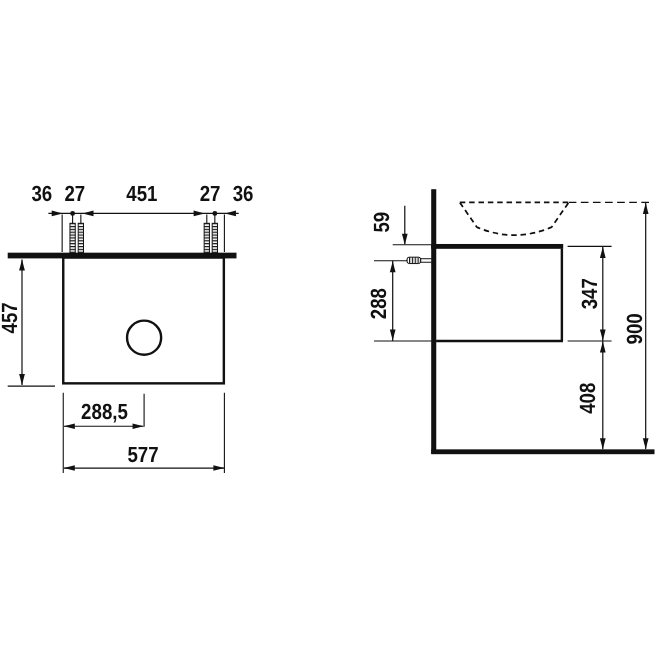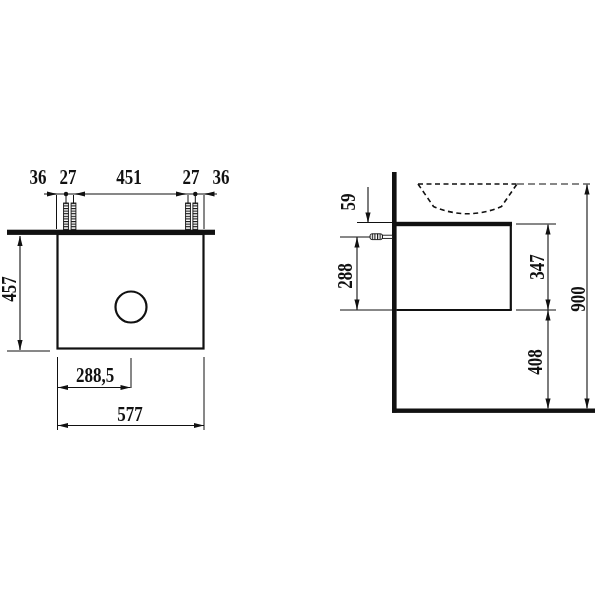--- a/index.html
+++ b/index.html
@@ -1,17 +1,17 @@
 <!DOCTYPE html>
 <html><head>
 <meta charset="utf-8">
 <style>
   html,body{margin:0;padding:0;background:#fff;}
   #stage{position:relative;width:600px;height:600px;background:#ffffff;overflow:hidden;
-         font-family:Liberation Serif, serif;border-radius:19px;}
+         font-family:Liberation Sans, sans-serif;border-radius:19px;}
   #drawing{position:absolute;left:0;top:0;}
   .label{position:absolute;font-weight:700;font-size:20px;color:#111;white-space:nowrap;
          line-height:1;user-select:none;}
   .label.h{transform:translate(-50%,-50%) scaleX(0.85);}
   .label.v{transform:translate(-50%,-50%) rotate(-90deg) scaleX(0.85);}
 </style>
 </head>
 <body>
 
 <div id="stage">

